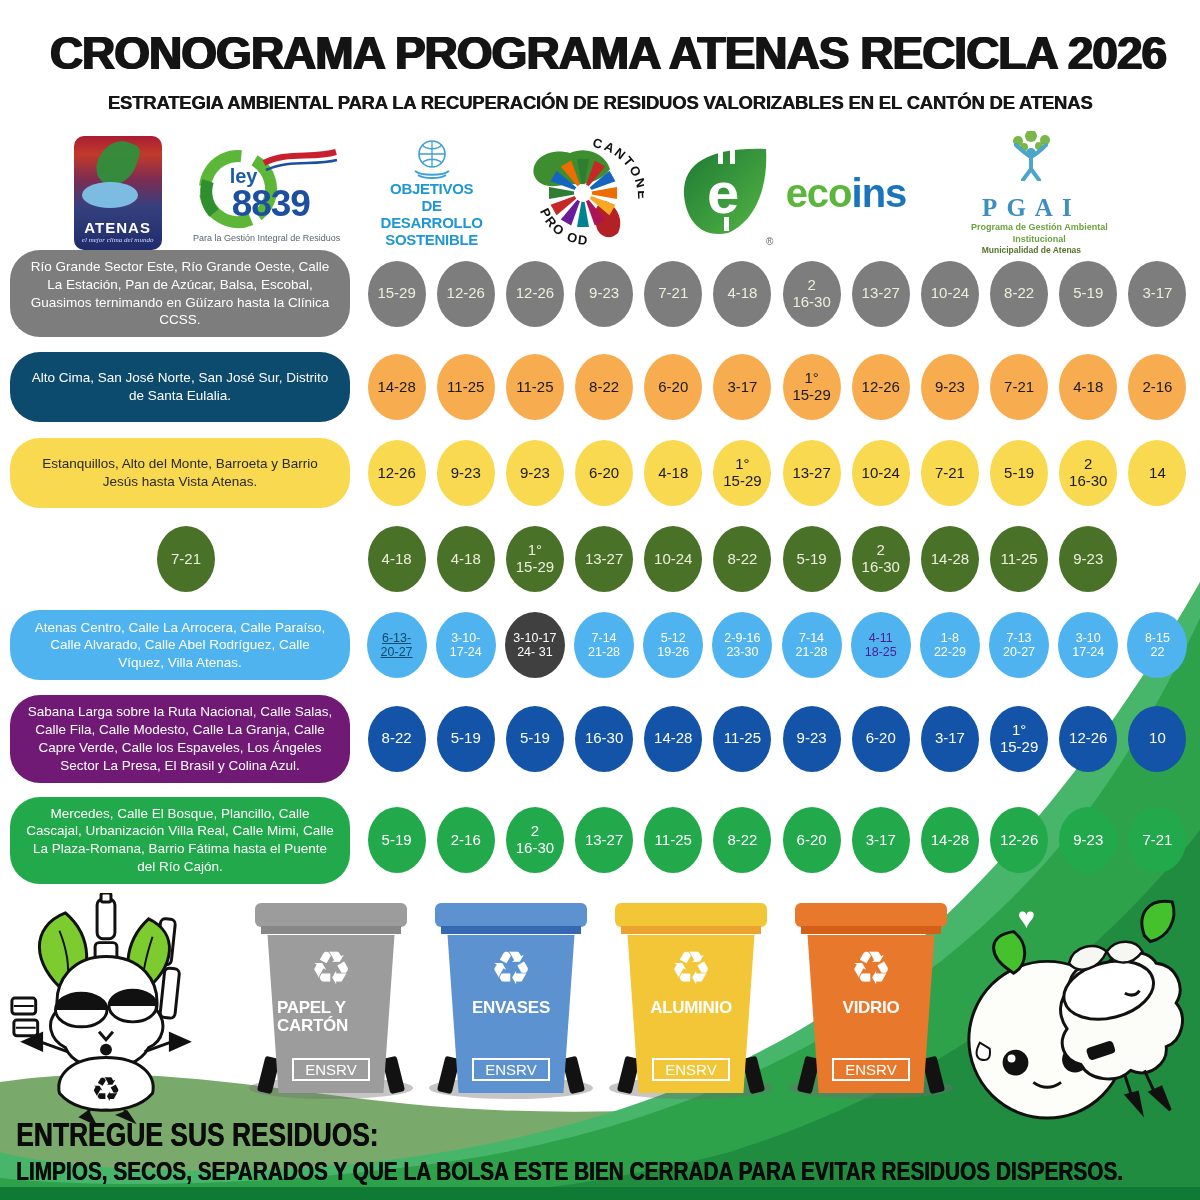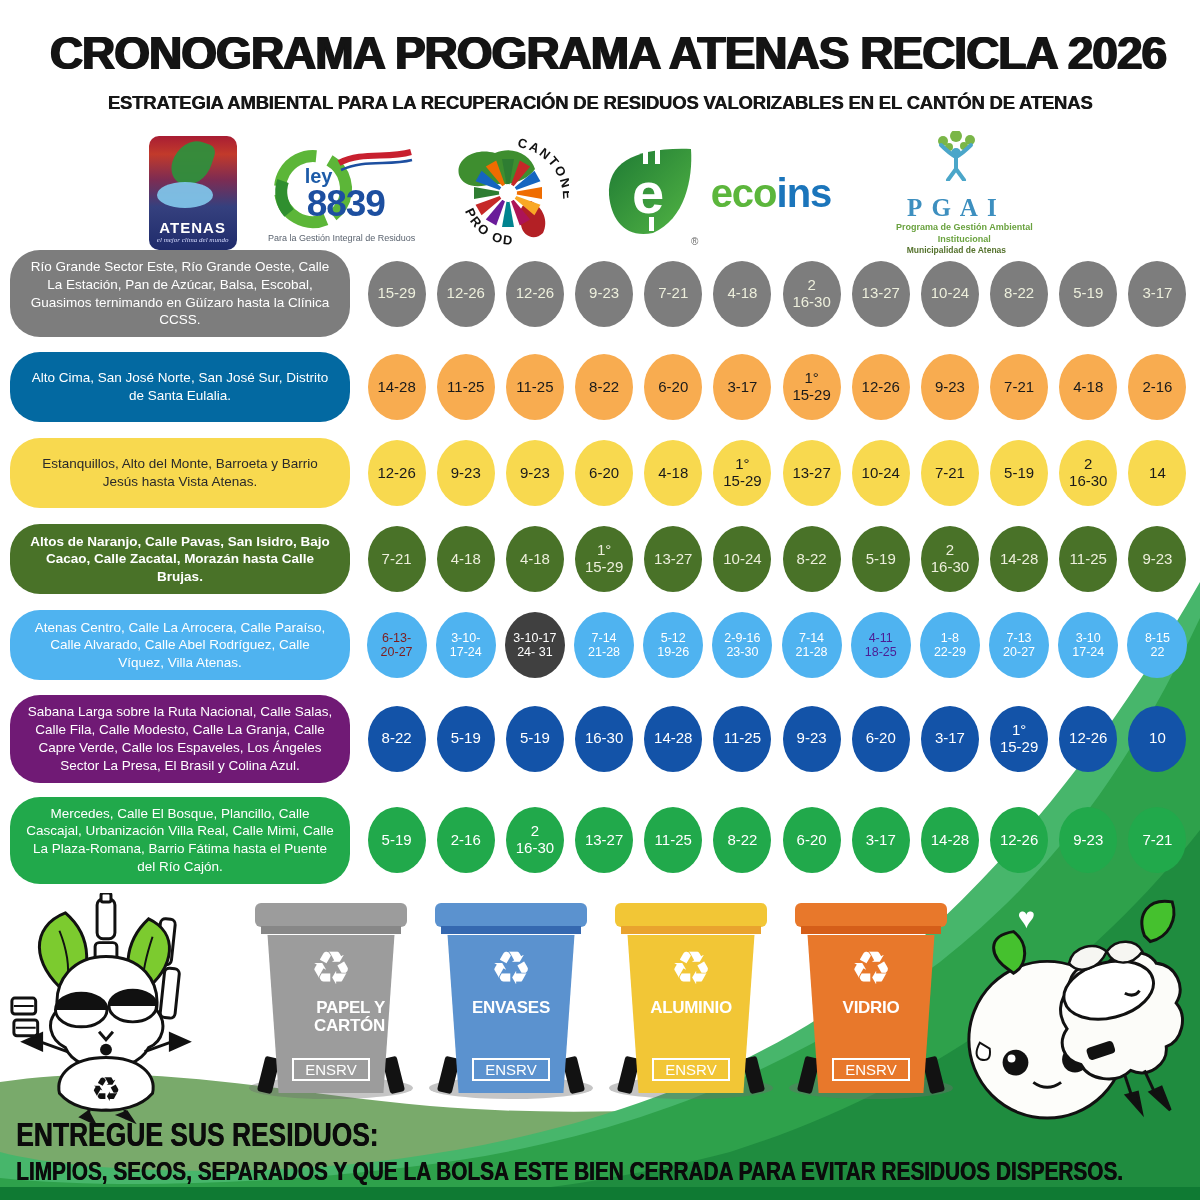--- a/index.html
+++ b/index.html
@@ -69,21 +69,21 @@
     background:rgba(110,110,110,.4);border-radius:50%;}
   .foot{position:absolute;bottom:2px;width:15px;height:36px;background:#121212;border-radius:3px;}
   .foot.l{left:6px;transform:rotate(14deg);}
   .foot.r{right:6px;transform:rotate(-14deg);}
   .bin-lid{position:relative;width:152px;height:24px;border-radius:6px;background:var(--bin);}
   .bin-lid::after{content:"";position:absolute;left:6px;right:6px;bottom:-7px;height:8px;background:var(--band);}
   .bin-body{position:relative;margin:8px auto 0;width:138px;height:158px;background:var(--bin);
     clip-path:polygon(4% 0,96% 0,88% 100%,12% 100%);
     display:flex;flex-direction:column;align-items:center;padding-top:10px;box-sizing:border-box;}
   .bin-recycle{color:#fff;font-size:46px;line-height:1;}
-  .bin-label{color:#fff;font-weight:bold;font-size:17px;line-height:1.05;text-align:right;
+  .bin-label{color:#fff;font-weight:bold;font-size:17px;line-height:1.05;text-align:left;
     margin-top:8px;max-width:108px;letter-spacing:-0.3px;}
   .bin-tag{margin-top:auto;margin-bottom:12px;color:#fff;font-size:15px;border:2px solid #fff;
     padding:1px 11px;}
 
   
   .goat{position:absolute;left:2px;top:893px;z-index:1;}
   .sheep{position:absolute;left:950px;top:886px;z-index:1;}
 
   
   .footer-line{position:absolute;left:16px;color:#0b0b0b;font-weight:800;z-index:3;
@@ -120,20 +120,30 @@
         <circle cx="46" cy="46" r="33" fill="none" stroke="#5cb638" stroke-width="12" stroke-dasharray="65 8 60 8 52 14" transform="rotate(-60 46 46)"></circle>
         <path d="M22,70 A33,33 0 0 1 16,38" fill="none" stroke="#2f8f2f" stroke-width="12"></path>
         <path d="M72,20 C95,8 120,16 144,9" fill="none" stroke="#c8202f" stroke-width="6"></path>
         <path d="M74,27 C97,16 122,23 145,17" fill="none" stroke="#1d4fa0" stroke-width="2.5"></path>
       </svg>
       <span class="ley-word">ley</span>
       <span class="ley-num">8839</span>
       <span class="ley-cap">Para la Gestión Integral de Residuos</span>
     </div>
 
+    <div class="logo logo-ods">
+      <svg width="46" height="44" viewBox="0 0 46 44">
+        <circle cx="23" cy="17" r="13" fill="none" stroke="#3f9fd8" stroke-width="1.6"></circle>
+        <path d="M10,17 H36 M23,4 V30 M13,8 C18,13 28,13 33,8 M13,26 C18,21 28,21 33,26" fill="none" stroke="#3f9fd8" stroke-width="1.3"></path>
+        <path d="M6,34 C12,39 34,39 40,34 M9,38 C15,42 31,42 37,38" fill="none" stroke="#3f9fd8" stroke-width="2"></path>
+      </svg>
+      <div class="ods-lines">OBJETIVOS</div>
+      <div class="ods-lines">DE DESARROLLO</div>
+      <div class="ods-lines">SOSTENIBLE</div>
+    </div>
 
     <div class="logo logo-cantones">
       <svg width="122" height="112" viewBox="0 0 122 112">
         <path d="M12,38 C8,22 28,10 48,16 C66,8 84,18 88,32 C80,44 60,50 46,46 C32,52 16,50 12,38 Z" fill="#3e8e2f"></path>
         <path d="M84,64 C96,70 102,84 96,96 C88,104 76,100 74,88 C70,76 74,66 84,64 Z" fill="#b32025"></path>
         <g transform="translate(61,56)">
           <g fill="#2e7d32">
               <path d="M0,0 L-6,-34 L6,-34 Z"></path>
             </g>
           <g fill="#c62828" transform="rotate(30)">
@@ -258,21 +268,21 @@
           <div class="bubble" style="background: rgb(125, 125, 125); color: rgb(237, 239, 220);">8-22</div>
         </div>
         <div class="cell">
           <div class="bubble" style="background: rgb(125, 125, 125); color: rgb(237, 239, 220);">5-19</div>
         </div>
         <div class="cell">
           <div class="bubble" style="background: rgb(125, 125, 125); color: rgb(237, 239, 220);">3-17</div>
         </div>
       </div>
       <div class="route-row">
-        <div class="route-pill" style="background: #0369a1; color: rgb(255, 255, 255);">Alto Cima, San José Norte, San José Sur, Distrito de Santa Eulalia.</div>
+        <div class="route-pill" style="background: #0c4a6e; color: rgb(255, 255, 255);">Alto Cima, San José Norte, San José Sur, Distrito de Santa Eulalia.</div>
         <div class="cell">
           <div class="bubble" style="background: rgb(248, 172, 80); color: rgb(26, 26, 26);">14-28</div>
         </div>
         <div class="cell">
           <div class="bubble" style="background: rgb(248, 172, 80); color: rgb(26, 26, 26);">11-25</div>
         </div>
         <div class="cell">
           <div class="bubble" style="background: rgb(248, 172, 80); color: rgb(26, 26, 26);">11-25</div>
         </div>
         <div class="cell">
@@ -339,21 +349,20 @@
         </div>
         <div class="cell">
           <div class="bubble" style="background: rgb(248, 217, 79); color: rgb(26, 26, 26);">2
 16-30</div>
         </div>
         <div class="cell">
           <div class="bubble" style="background: rgb(248, 217, 79); color: rgb(26, 26, 26); text-align: center;">14</div>
         </div>
       </div>
       <div class="route-row">
-        <div class="route-pill" style="background: rgb(73, 114, 40); color: rgb(255, 255, 255); font-weight: bold;">Altos de Naranjo, Calle Pavas, San Isidro, Bajo Cacao, Calle Zacatal, Morazán hasta Calle Brujas.</div>
         <div class="cell">
           <div class="bubble" style="background: rgb(73, 114, 40); color: rgb(237, 239, 220);">7-21</div>
         </div>
         <div class="cell">
           <div class="bubble" style="background: rgb(73, 114, 40); color: rgb(237, 239, 220);">4-18</div>
         </div>
         <div class="cell">
           <div class="bubble" style="background: rgb(73, 114, 40); color: rgb(237, 239, 220);">4-18</div>
         </div>
         <div class="cell">
@@ -382,21 +391,21 @@
         <div class="cell">
           <div class="bubble" style="background: rgb(73, 114, 40); color: rgb(237, 239, 220);">11-25</div>
         </div>
         <div class="cell">
           <div class="bubble" style="background: rgb(73, 114, 40); color: rgb(237, 239, 220);">9-23</div>
         </div>
       </div>
       <div class="route-row">
         <div class="route-pill" style="background: rgb(79, 179, 240); color: rgb(255, 255, 255);">Atenas Centro, Calle La Arrocera, Calle Paraíso, Calle Alvarado, Calle Abel Rodríguez, Calle Víquez, Villa Atenas.</div>
         <div class="cell">
-          <div class="bubble small" style="background: rgb(79, 179, 240); color: #7f1d1d;">6-13-
+          <div class="bubble small" style="background: rgb(79, 179, 240); color: #0c4a6e; text-decoration: underline;">6-13-
 20-27</div>
         </div>
         <div class="cell">
           <div class="bubble small" style="background: rgb(79, 179, 240); color: rgb(255, 255, 255);">3-10-
 17-24</div>
         </div>
         <div class="cell">
           <div class="bubble small" style="background: #404040; color: rgb(255, 255, 255);">3-10-17
 24- 31</div>
         </div>

